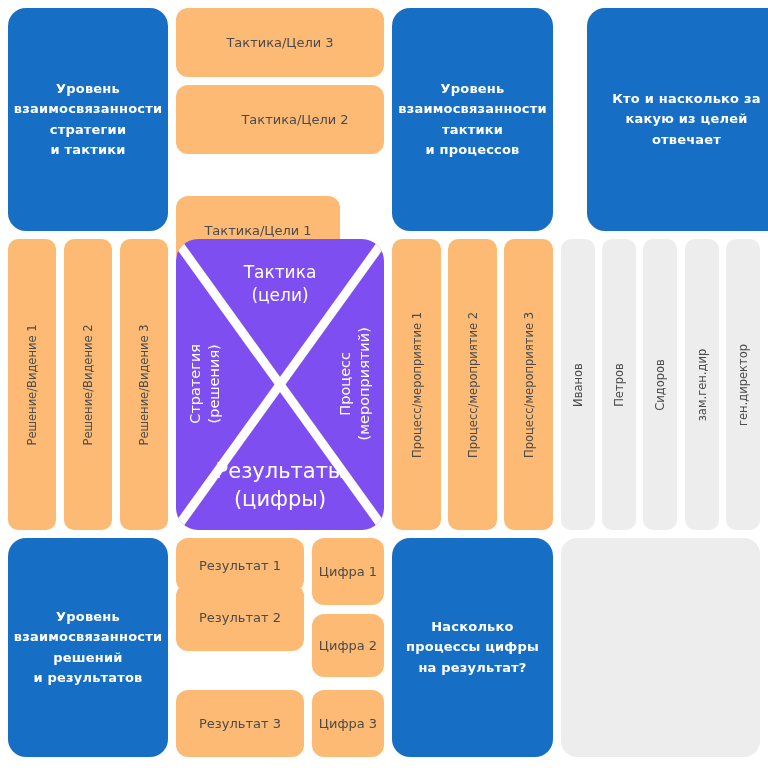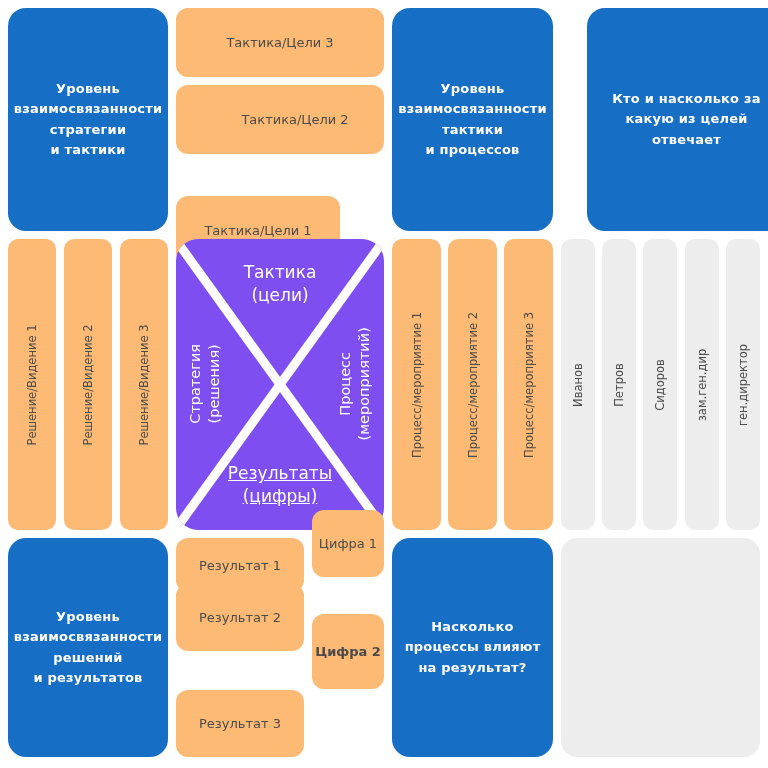--- a/index.html
+++ b/index.html
@@ -68,21 +68,21 @@
   .mlabel {
     position: absolute;
     display: flex;
     align-items: center;
     justify-content: center;
     text-align: center;
     color: #ffffff;
     white-space: pre-line;
   }
   .ml-top    { left: 0; top: 0;    width: 208px; height: 90px;  font-size: 17px; line-height: 1.35; text-align: center; }
-  .ml-bottom { left: 0; bottom: 0; width: 208px; height: 90px;  font-size: 17px; line-height: 1.35; text-decoration: underline; }
+  .ml-bottom { left: 0; bottom: 0; width: 208px; height: 90px;  font-size: 21px; line-height: 1.35; }
   .ml-left   { left: 0; top: 60px;  width: 58px; height: 170px; }
   .ml-right  { right: 0; top: 60px; width: 58px; height: 170px; }
   .ml-left .vtext, .ml-right .vtext {
     transform: rotate(-90deg);
     white-space: pre-line;
     text-align: center;
     font-size: 14.5px;
     line-height: 1.3;
     color: #ffffff;
   }
@@ -93,22 +93,22 @@
   .v-n2 { left: 602px; top: 239px; width: 34px; height: 291px; }
   .v-n3 { left: 643px; top: 239px; width: 34px; height: 291px; }
   .v-n4 { left: 685px; top: 239px; width: 34px; height: 291px; }
   .v-n5 { left: 726px; top: 239px; width: 34px; height: 291px; }
   .v-n1 .vtext, .v-n2 .vtext, .v-n3 .vtext, .v-n4 .vtext, .v-n5 .vtext { font-size: 11.5px; }
   
   .b-bl { left: 8px;   top: 538px; width: 160px; height: 219px; }
   .g-r1 { left: 176px; top: 538px; width: 128px; height: 54px; }
   .g-r2 { left: 176px; top: 584px; width: 128px; height: 67px; }
   .g-r3 { left: 176px; top: 690px; width: 128px; height: 67px; text-align: center; }
-  .g-c1 { left: 312px; top: 510px; width: 72px; height: 67px; }
-  .g-c2 { left: 312px; top: 614px; width: 72px; height: 75px; font-weight: bold; }
+  .g-c1 { left: 312px; top: 538px; width: 72px; height: 67px; }
+  .g-c2 { left: 312px; top: 614px; width: 72px; height: 63px; }
   .g-c3 { left: 312px; top: 690px; width: 72px; height: 67px; }
   .b-bc { left: 392px; top: 538px; width: 161px; height: 219px; }
   .g-be { left: 561px; top: 538px; width: 199px; height: 219px; border-radius: 16px; }
 </style>
 </head>
 <body>
 
 <div class="canvas">
 
   <div class="box blue b-tl">Уровень
@@ -191,18 +191,19 @@
 
   <div class="box blue b-bl">Уровень
 взаимосвязанности
 решений
 и результатов</div>
   <div class="box gray g-r1">Результат 1</div>
   <div class="box gray g-r2">Результат 2</div>
   <div class="box gray g-r3">Результат 3</div>
   <div class="box gray g-c1">Цифра 1</div>
   <div class="box gray g-c2">Цифра 2</div>
+  <div class="box gray g-c3">Цифра 3</div>
   <div class="box blue b-bc">Насколько
-процессы влияют
+процессы цифры
 на результат?</div>
   <div class="box lightgray g-be"></div>
 
 </div>
 
 </body></html>

